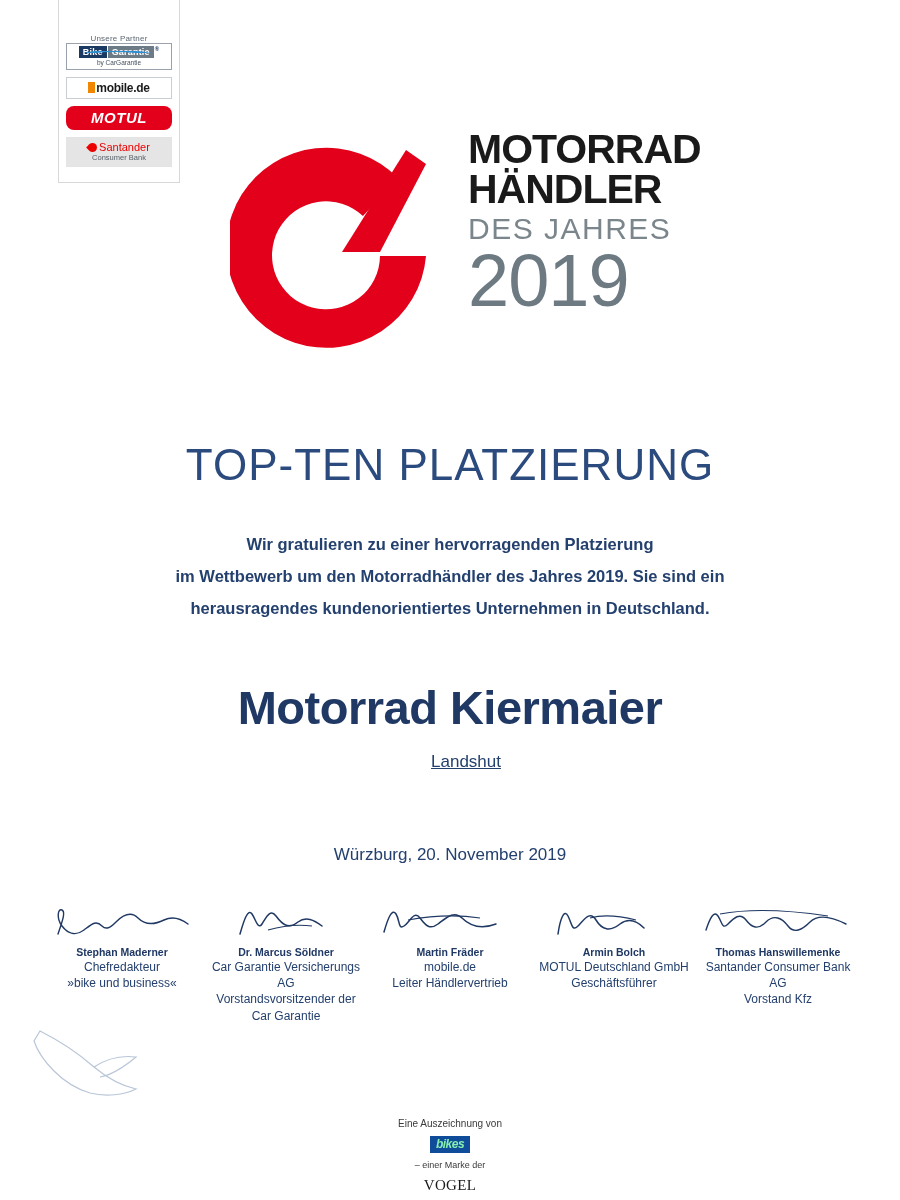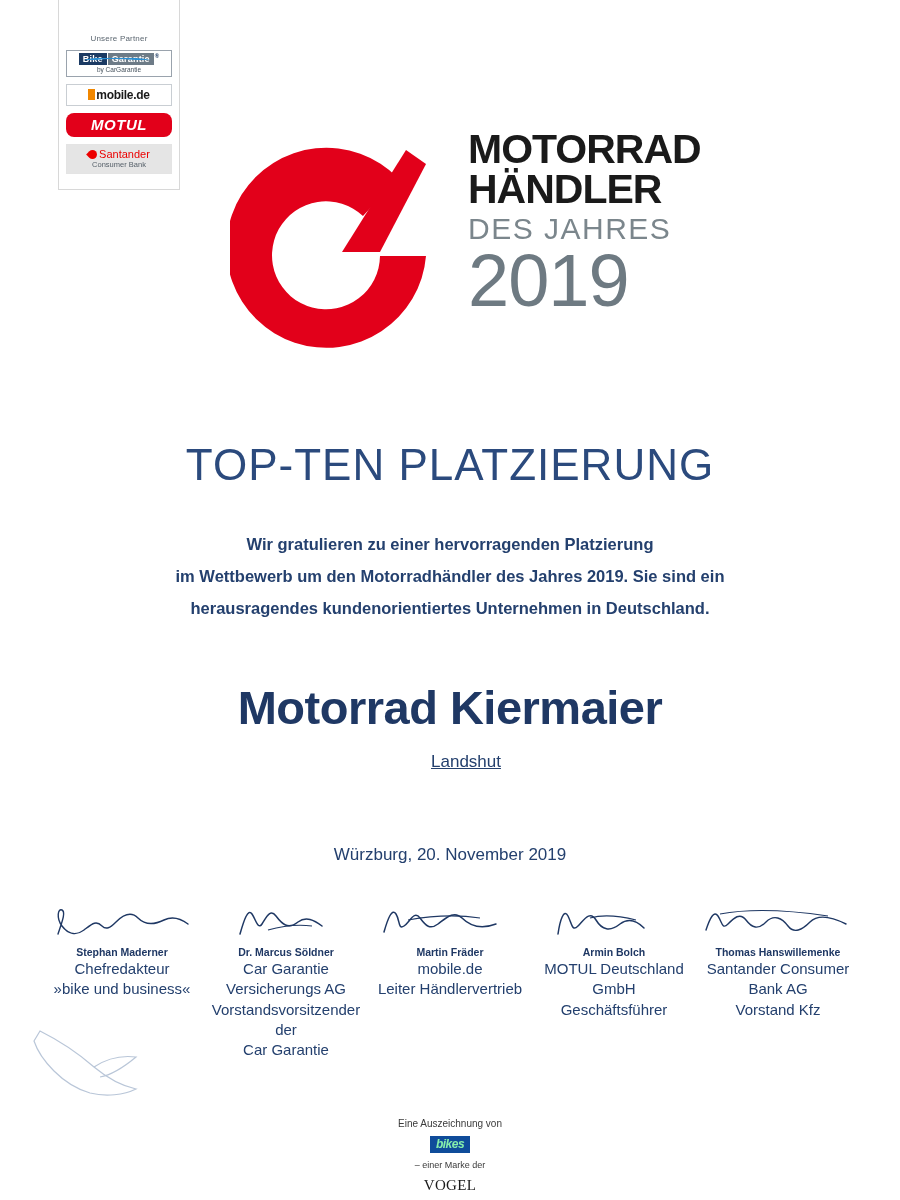--- a/index.html
+++ b/index.html
@@ -26,21 +26,20 @@
     border: 1px solid #d8d8d8;
     border-top: none;
     padding: 34px 6px 8px 6px;
     box-sizing: border-box;
     text-align: center;
   }
   .partner-title {
     font-size: 8px;
     color: #5b6670;
     letter-spacing: .2px;
-    margin-bottom: 7px;
   }
   .partner-logo {
     margin: 0 auto 7px auto;
     width: 106px;
     box-sizing: border-box;
   }
   
   .logo-bikegarantie {
     border: 1px solid #9aa3ad;
     padding: 2px 0 3px 0;
@@ -261,21 +260,21 @@
     height: 46px;
     position: relative;
   }
   .sig-name {
     font-size: 10.5px;
     font-weight: bold;
     color: #1f3864;
     margin-bottom: 1px;
   }
   .sig-role {
-    font-size: 15px;
+    font-size: 12px;
     color: #24406e;
     line-height: 1.35;
   }
 
   
   .bird {
     position: absolute;
     left: 20px;
     top: 1015px;
     width: 160px;

